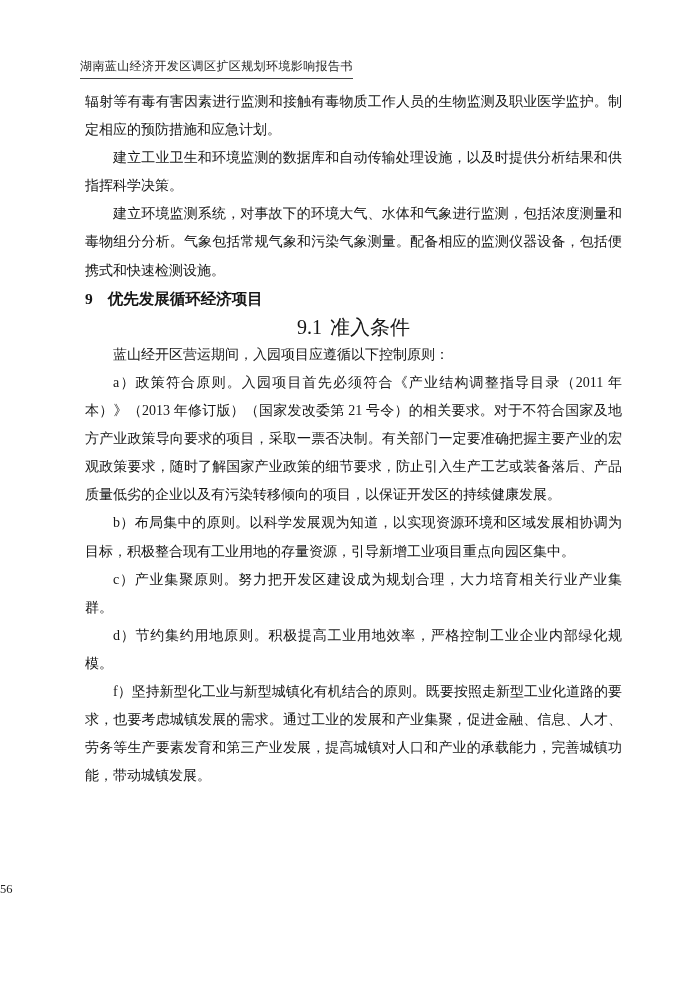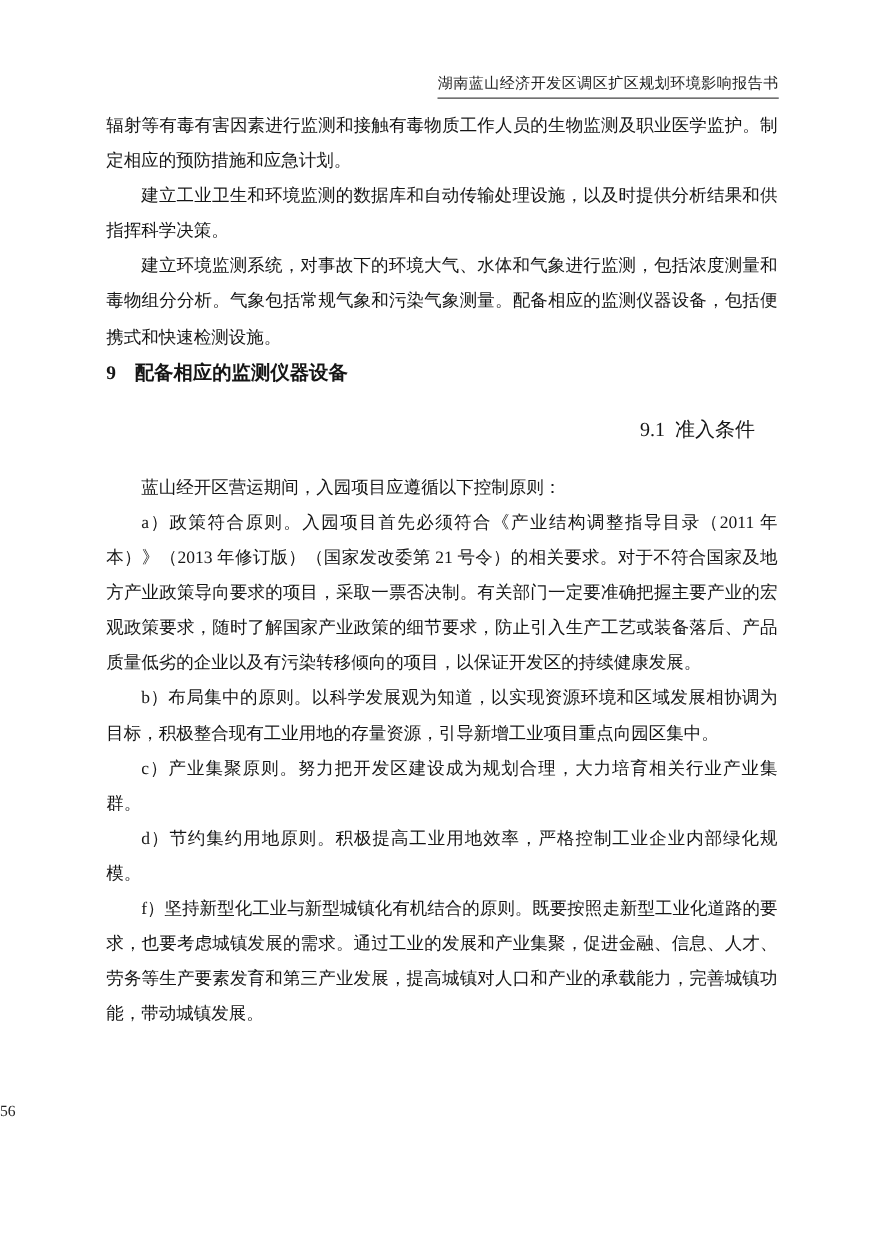--- a/index.html
+++ b/index.html
@@ -11,21 +11,20 @@
   }
   .page {
     position: relative;
     width: 700px; height: 990px;
     background: #ffffff;
     overflow: hidden;
   }
   .page-header {
     position: absolute;
     top: 58px; left: 80px; right: 77px;
-    text-align: right;
     font-size: 12px;
     color: #222;
   }
   .header-title {
     display: inline-block;
     border-bottom: 1px solid #444;
     padding-bottom: 3px;
     letter-spacing: 0.4px;
     white-space: nowrap;
   }
@@ -47,25 +46,25 @@
   }
   .chapter-heading {
     margin: 0;
     font-size: 15.5px;
     font-weight: bold;
     line-height: 28.1px;
     text-align: left;
   }
   .chapter-heading .h-num { margin-right: 15px; }
   .section-heading {
-    margin: 18px;
-    font-size: 16px;
+    margin: 0;
+    font-size: 20px;
     font-weight: normal;
     line-height: 28.1px;
-    text-align: right;
+    text-align: center;
   }
   .section-heading .h-num { margin-right: 8px; }
   .page-footer {
     position: absolute;
     top: 882px; left: 0; width: 700px;
     font-size: 12.5px;
     color: #222;
   }
 </style>
 </head>
@@ -80,21 +79,21 @@
   <div class="doc-body">
 
     <p class="cont">辐射等有毒有害因素进行监测和接触有毒物质工作人员的生物监测及职业医学监护。制定相应的预防措施和应急计划。</p>
 
 
     <p>建立工业卫生和环境监测的数据库和自动传输处理设施，以及时提供分析结果和供指挥科学决策。</p>
 
     <p>建立环境监测系统，对事故下的环境大气、水体和气象进行监测，包括浓度测量和毒物组分分析。气象包括常规气象和污染气象测量。配备相应的监测仪器设备，包括便携式和快速检测设施。</p>
 
     <h1 class="chapter-heading">
-      <span class="h-num">9</span><span>配备相应的监测仪器设备</span>
+      <span class="h-num">9</span><span>优先发展循环经济项目</span>
     </h1>
 
     <h2 class="section-heading">
       <span class="h-num">9.1</span><span>准入条件</span>
     </h2>
 
     <p>蓝山经开区营运期间，入园项目应遵循以下控制原则：</p>
 
     <p>a）政策符合原则。入园项目首先必须符合《产业结构调整指导目录（2011 年本）》（2013 年修订版）（国家发改委第 21 号令）的相关要求。对于不符合国家及地方产业政策导向要求的项目，采取一票否决制。有关部门一定要准确把握主要产业的宏观政策要求，随时了解国家产业政策的细节要求，防止引入生产工艺或装备落后、产品质量低劣的企业以及有污染转移倾向的项目，以保证开发区的持续健康发展。</p>
 

